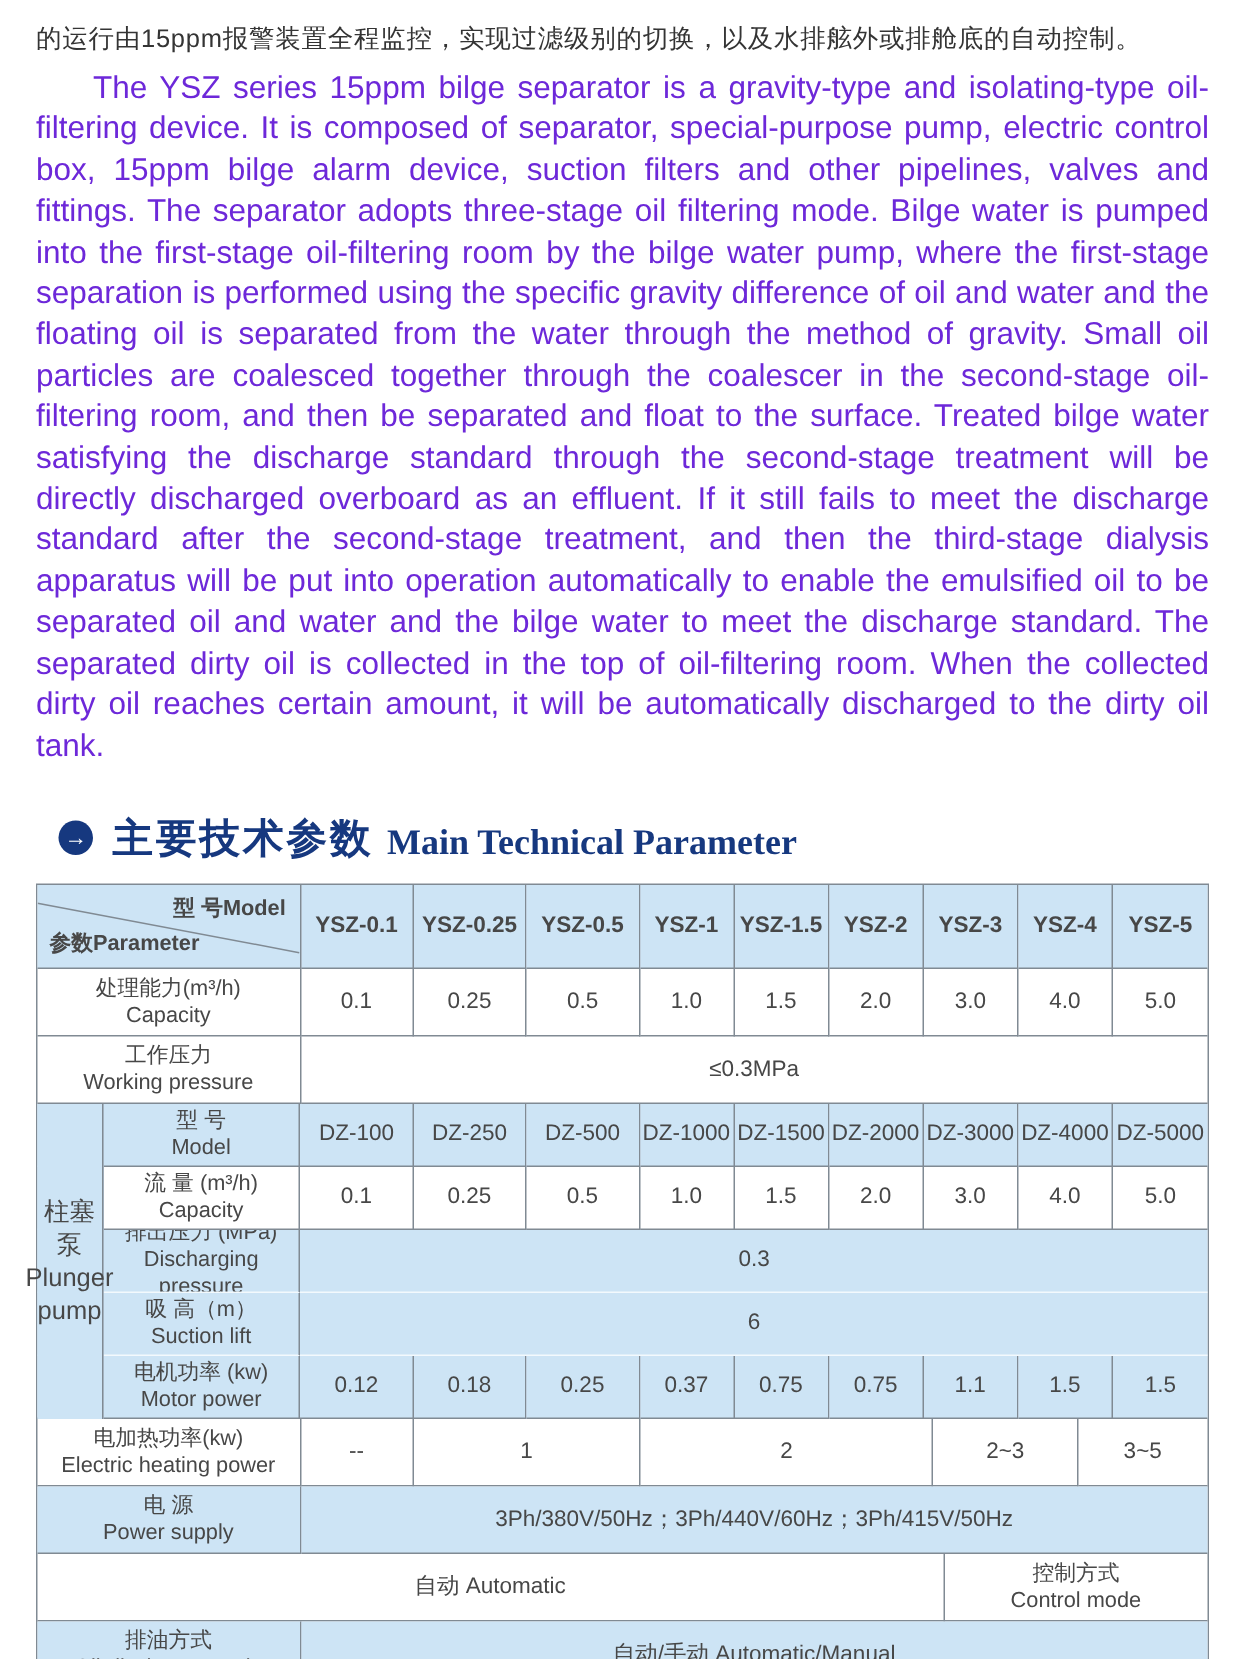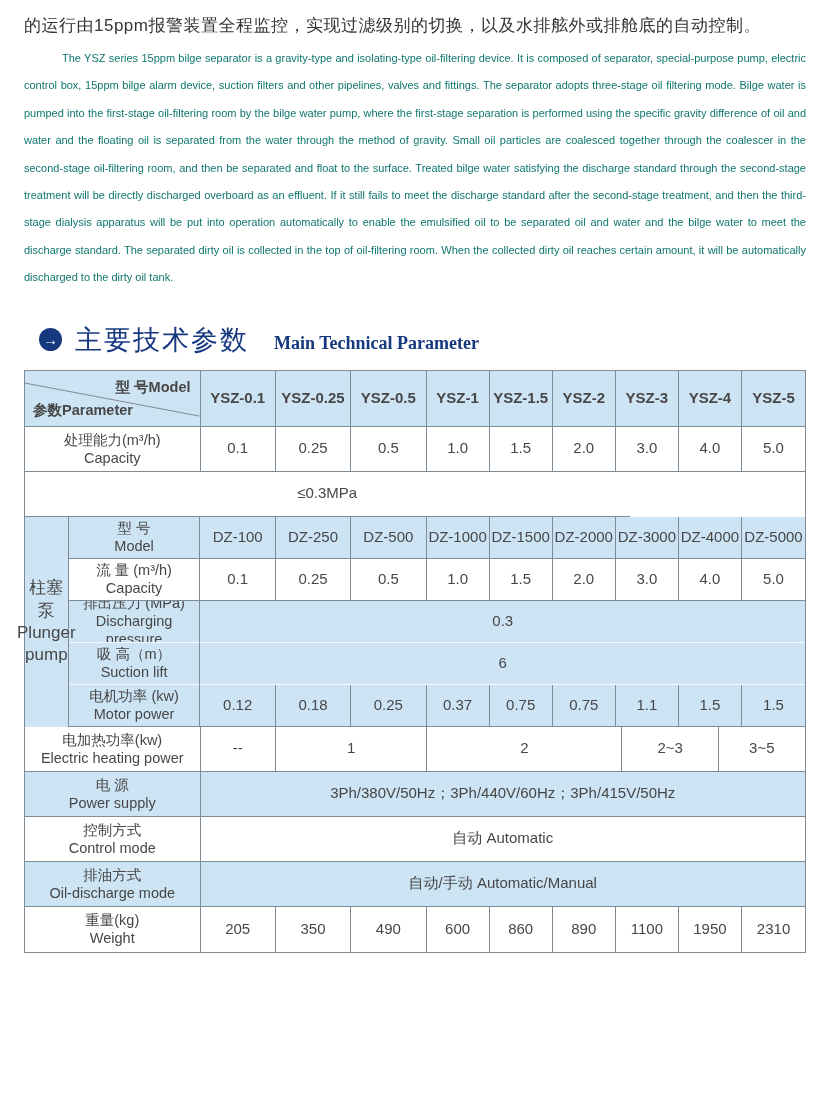--- a/index.html
+++ b/index.html
@@ -18,51 +18,51 @@
   }
   .page{padding:0 24px;}
 
   .intro-zh{
     font-size:17px;
     margin:14px 0 8px 0;
     letter-spacing:0.5px;
     color:#343434;
   }
   .intro-en{
-    font-size:11px;
+    font-size:21px;
     line-height:27.4px;
     text-align:justify;
     text-indent:38px;
     margin:0;
-    color:#0f766e;
+    color:#6d28d9;
   }
 
   .sec{
     display:flex;
     align-items:center;
     margin:30px 0 2px 0;
     height:36px;
   }
   .sec-icon{
     width:23px;height:23px;border-radius:50%;
     background:var(--navy);
     color:#fff;
     display:flex;align-items:center;justify-content:center;
     font-size:15px;font-weight:bold;
     margin:0 13px 0 15px;
     flex:none;
   }
   .sec-zh{
-    font-size:27px;font-weight:normal;color:var(--navy);
+    font-size:27px;font-weight:bold;color:var(--navy);
     letter-spacing:2px;
   }
   .sec-en{
     font-family:"Liberation Serif",serif;
-    font-size:18px;font-weight:bold;color:var(--navy);
-    margin-left:25px;
+    font-size:24px;font-weight:bold;color:var(--navy);
+    margin-left:9px;
     padding-top:7px;
   }
 
   .tbl{
     border:1px solid var(--line);
     margin-top:12px;
     background:#fff;
   }
   .trow{display:flex;height:45px;}
   .trow.hdr{height:56px;font-weight:bold;}
@@ -163,20 +163,24 @@
       <div class="cell w-b">1.0</div>
       <div class="cell w-b">1.5</div>
       <div class="cell w-b">2.0</div>
       <div class="cell w-b">3.0</div>
       <div class="cell w-b">4.0</div>
       <div class="cell w-b">5.0</div>
     </div>
 
 
     <div class="trow">
+      <div class="cell lab w-label">
+        <span class="zh">工作压力</span>
+        <span class="en">Working pressure</span>
+      </div>
       <div class="cell w-full">≤0.3MPa</div>
     </div>
 
     <div class="pump-group">
 
       <div class="trow bg-blue">
         <div class="cell spacer w-ps"></div>
         <div class="cell lab w-pl">
           <span class="zh">型 号</span>
           <span class="en">Model</span>
@@ -265,25 +269,25 @@
 
     <div class="trow bg-blue">
       <div class="cell lab w-label">
         <span class="zh">电 源</span>
         <span class="en">Power supply</span>
       </div>
       <div class="cell w-full">3Ph/380V/50Hz；3Ph/440V/60Hz；3Ph/415V/50Hz</div>
     </div>
 
     <div class="trow">
+      <div class="cell w-full">自动 Automatic</div>
       <div class="cell lab w-label">
         <span class="zh">控制方式</span>
         <span class="en">Control mode</span>
       </div>
-      <div class="cell w-full">自动 Automatic</div>
     </div>
 
     <div class="trow bg-blue">
       <div class="cell lab w-label">
         <span class="zh">排油方式</span>
         <span class="en">Oil-discharge mode</span>
       </div>
       <div class="cell w-full">自动/手动 Automatic/Manual</div>
     </div>
 

